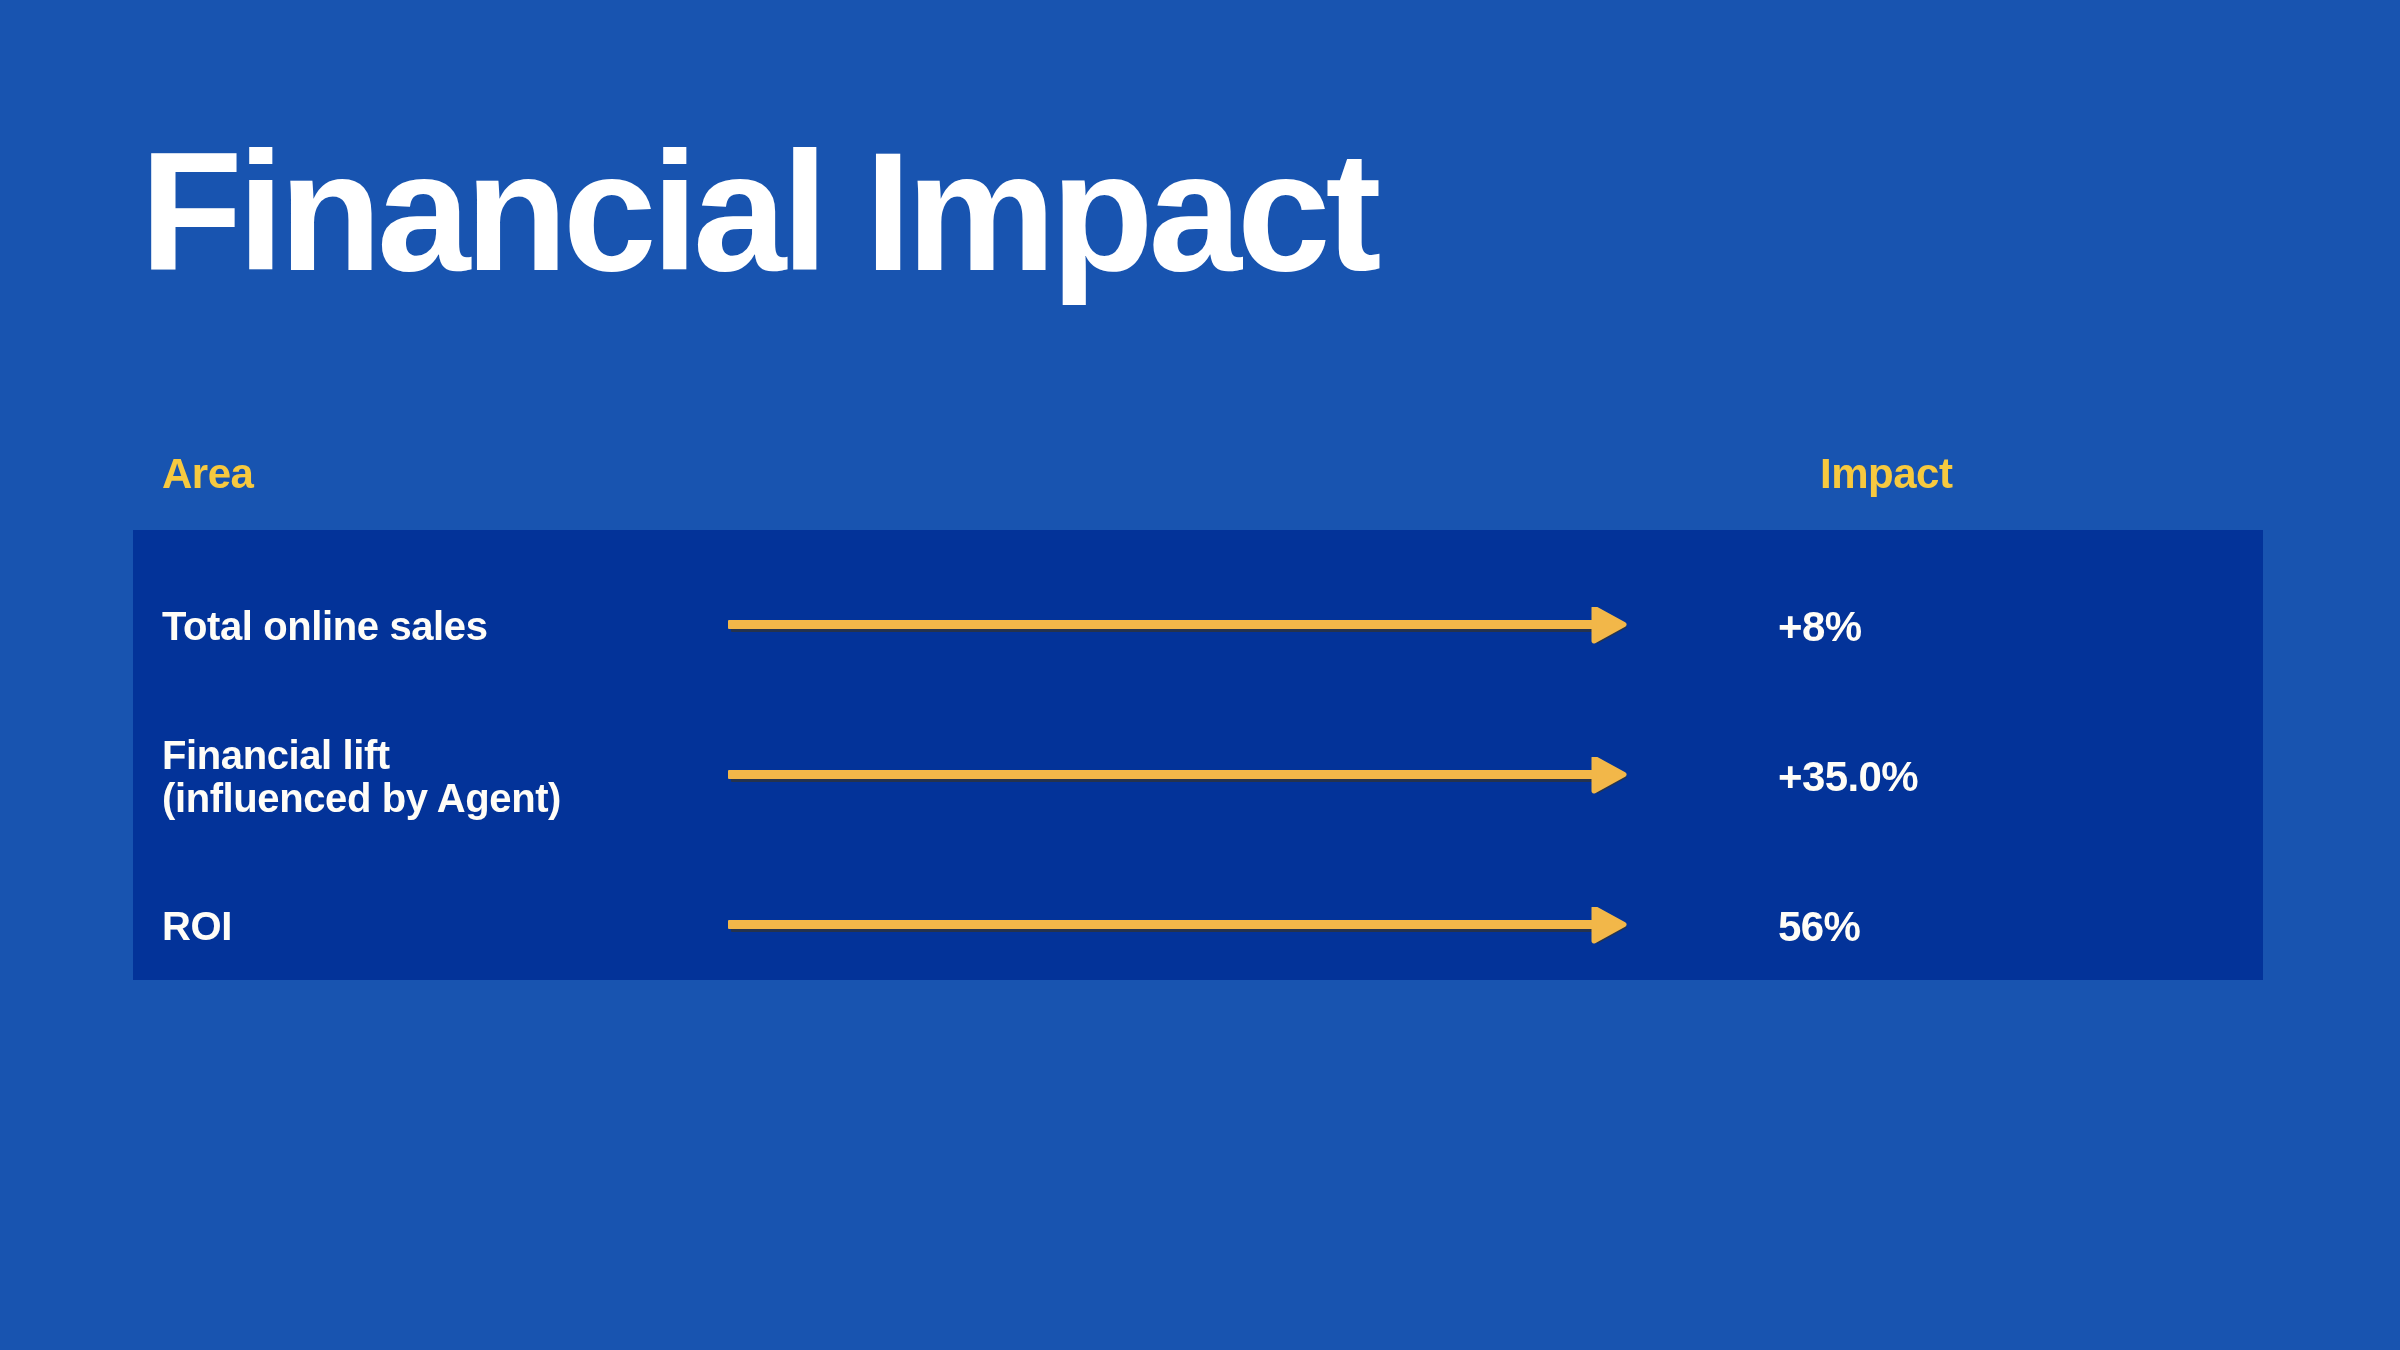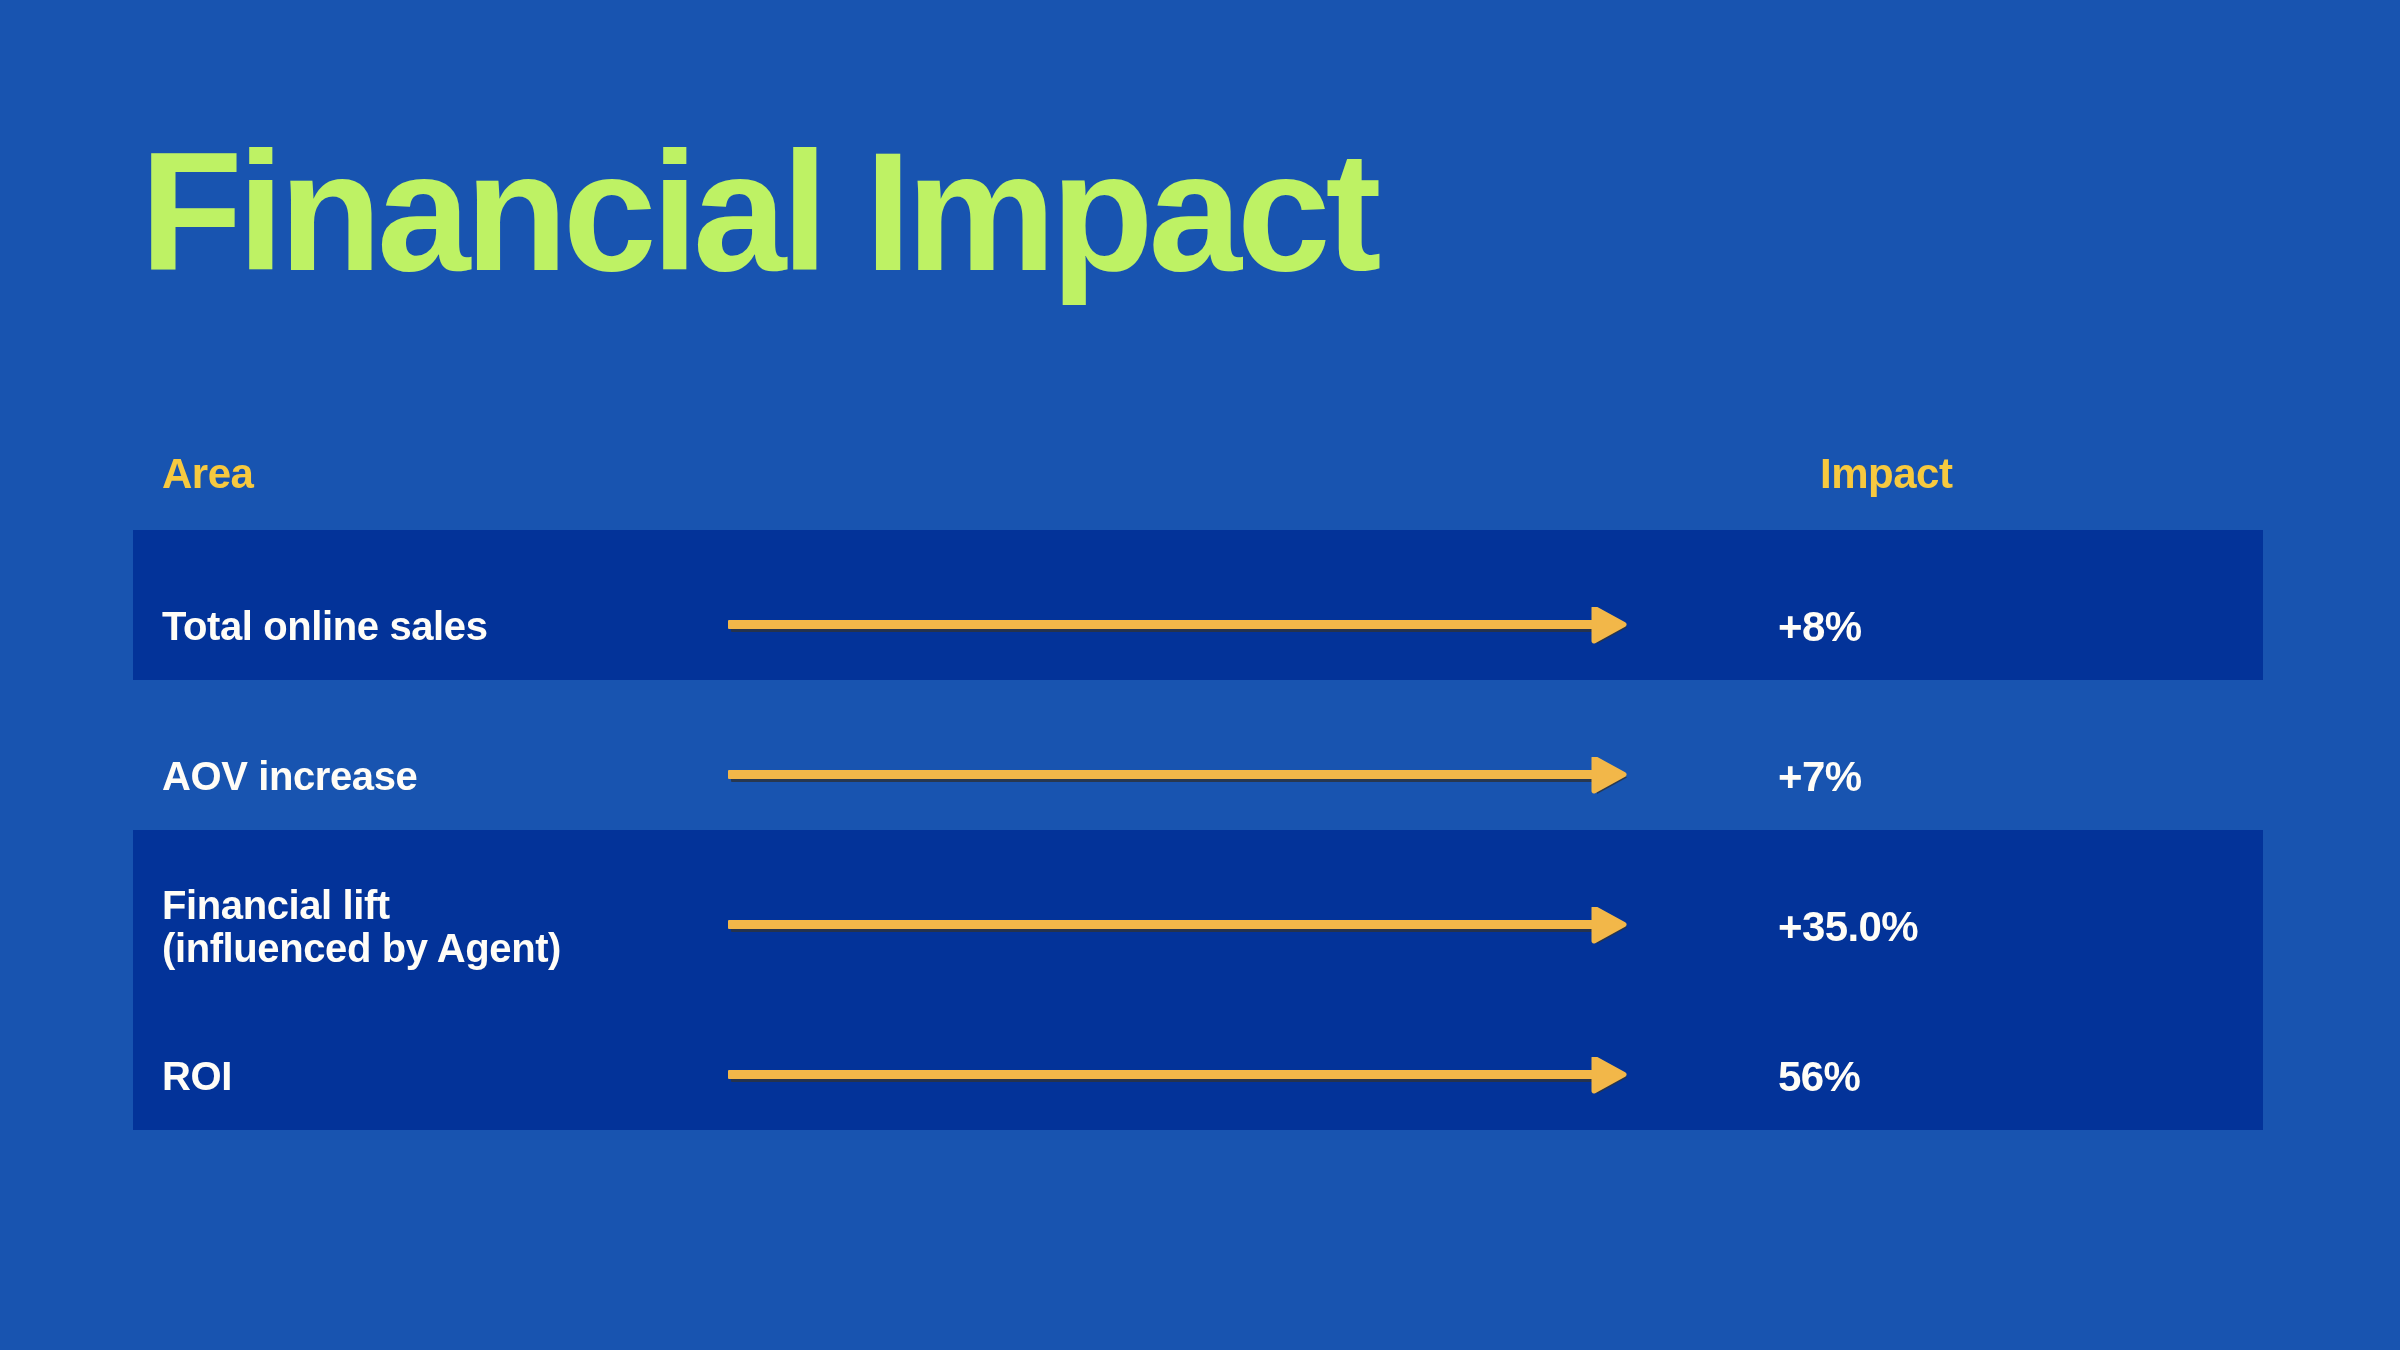--- a/index.html
+++ b/index.html
@@ -25,21 +25,21 @@
 
   
   .title {
     position:absolute;
     left:140px;
     top:128px;
     font-size:168px;
     line-height:1.0;
     font-weight:900;
     letter-spacing:-5px;
-    color:#bef264;
+    color:#ffffff;
     white-space:nowrap;
   }
 
   
   .table {
     position:absolute;
     left:0;
     top:430px;
     width:2400px;
   }
@@ -145,37 +145,20 @@
                 <path d="M866 1 L896 17.5 L866 34 Z" fill="#2c3440" opacity="0.85"></path>
               </g>
               <rect x="0" y="13" width="872" height="9" rx="1" fill="#f2b749"></rect>
               <path d="M866 1 L896 17.5 L866 34 Z" fill="#f2b749" stroke="#f2b749" stroke-width="5" stroke-linejoin="round"></path>
             </svg>
           </div>
           <div class="value">+8%</div>
         </div>
       </div>
 
-      <div class="row">
-        <div class="stripe"></div>
-        <div class="cells">
-          <div class="label">AOV increase</div>
-          <div class="arrow">
-            <svg viewBox="0 0 902 40" xmlns="http://www.w3.org/2000/svg">
-              <g transform="translate(3,3)">
-                <rect x="0" y="13" width="872" height="9" rx="1" fill="#2c3440" opacity="0.85"></rect>
-                <path d="M866 1 L896 17.5 L866 34 Z" fill="#2c3440" opacity="0.85"></path>
-              </g>
-              <rect x="0" y="13" width="872" height="9" rx="1" fill="#f2b749"></rect>
-              <path d="M866 1 L896 17.5 L866 34 Z" fill="#f2b749" stroke="#f2b749" stroke-width="5" stroke-linejoin="round"></path>
-            </svg>
-          </div>
-          <div class="value">+7%</div>
-        </div>
-      </div>
 
       <div class="row alt">
         <div class="stripe"></div>
         <div class="cells">
           <div class="label">Financial lift
 (influenced by Agent)</div>
           <div class="arrow">
             <svg viewBox="0 0 902 40" xmlns="http://www.w3.org/2000/svg">
               <g transform="translate(3,3)">
                 <rect x="0" y="13" width="872" height="9" rx="1" fill="#2c3440" opacity="0.85"></rect>

